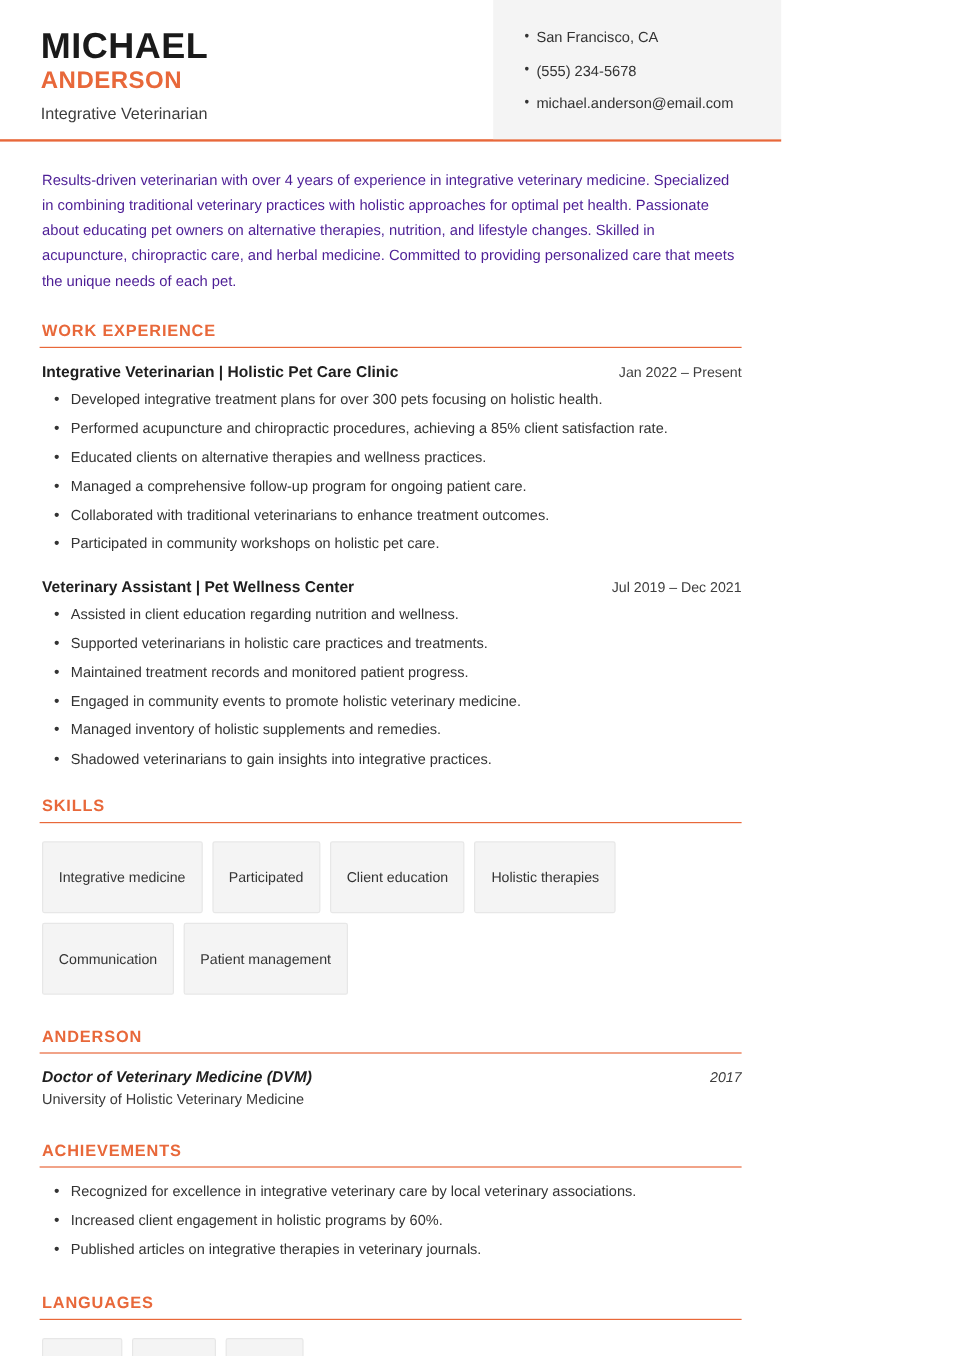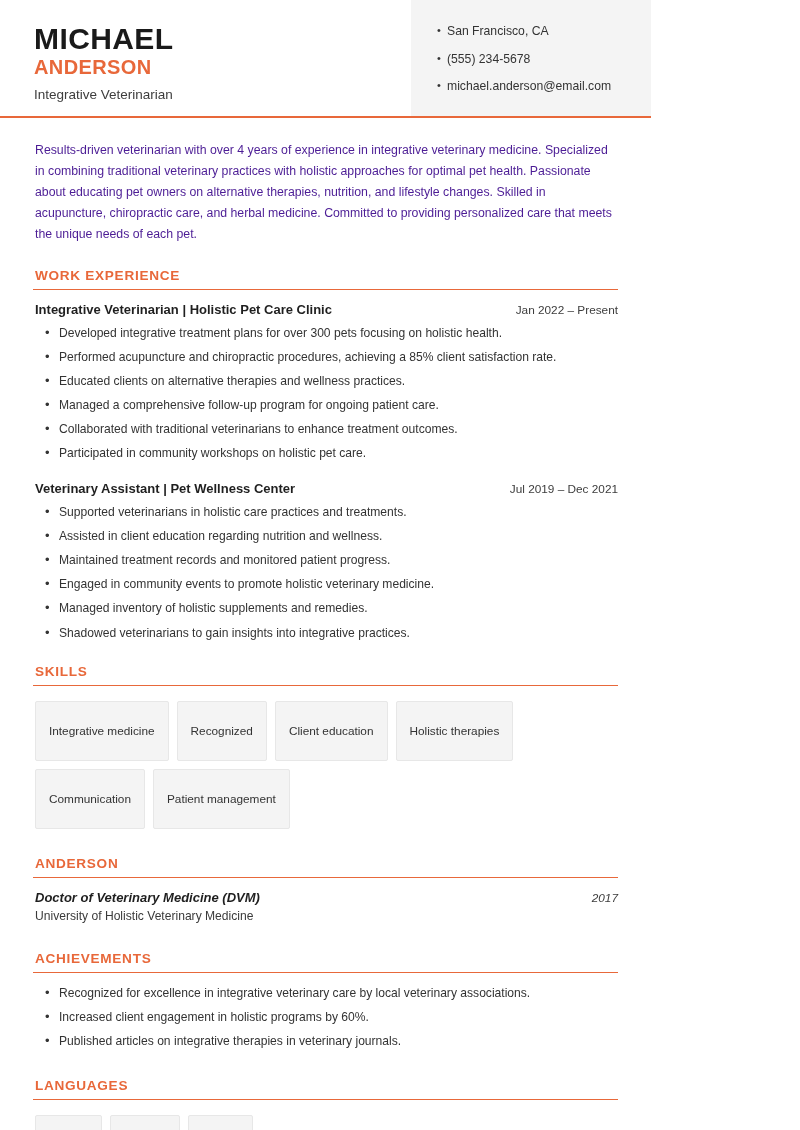--- a/index.html
+++ b/index.html
@@ -225,36 +225,36 @@
           <li>Participated in community workshops on holistic pet care.</li>
         </ul>
       </div>
 
       <div class="entry" style="margin-top:18px;">
         <div class="entry-head">
           <span class="entry-title">Veterinary Assistant | Pet Wellness Center</span>
           <span class="entry-date">Jul 2019 – Dec 2021</span>
         </div>
         <ul class="bullets">
+          <li>Assisted in client education regarding nutrition and wellness.</li>
           <li>Supported veterinarians in holistic care practices and treatments.</li>
-          <li>Assisted in client education regarding nutrition and wellness.</li>
           <li>Maintained treatment records and monitored patient progress.</li>
           <li>Engaged in community events to promote holistic veterinary medicine.</li>
           <li>Managed inventory of holistic supplements and remedies.</li>
           <li>Shadowed veterinarians to gain insights into integrative practices.</li>
         </ul>
       </div>
     </div>
 
     <div class="section skills-gap">
       <div class="section-title">SKILLS</div>
       <div class="section-rule"></div>
       <div class="tags">
         <span class="tag">Integrative medicine</span>
-        <span class="tag">Recognized</span>
+        <span class="tag">Participated</span>
         <span class="tag">Client education</span>
         <span class="tag">Holistic therapies</span>
         <span class="tag">Communication</span>
         <span class="tag">Patient management</span>
       </div>
     </div>
 
     <div class="section edu">
       <div class="section-title">ANDERSON</div>
       <div class="section-rule"></div>

